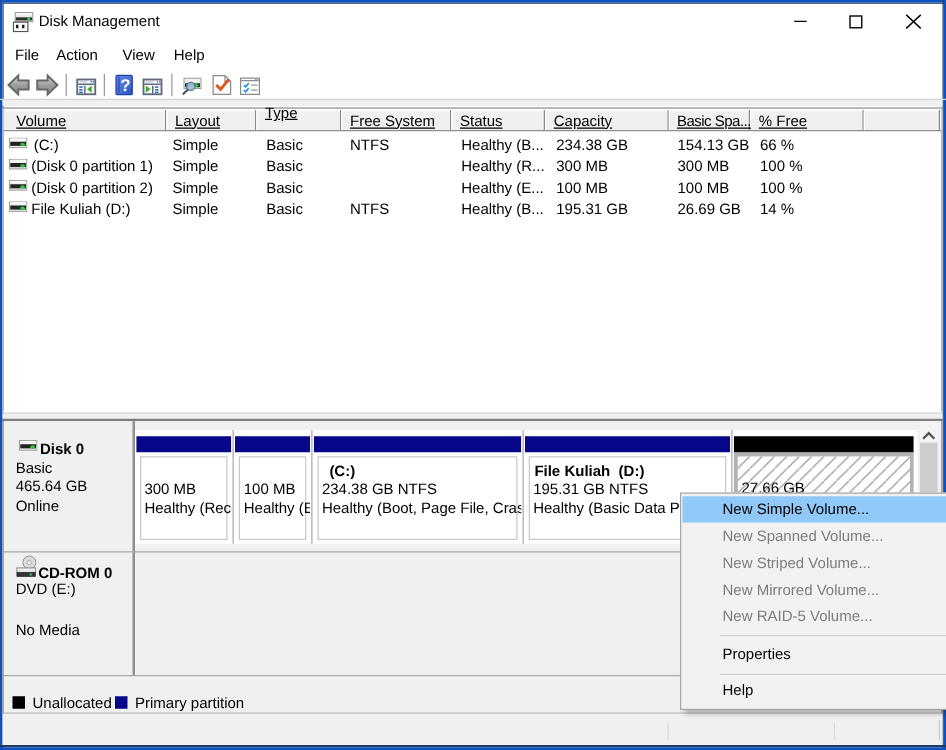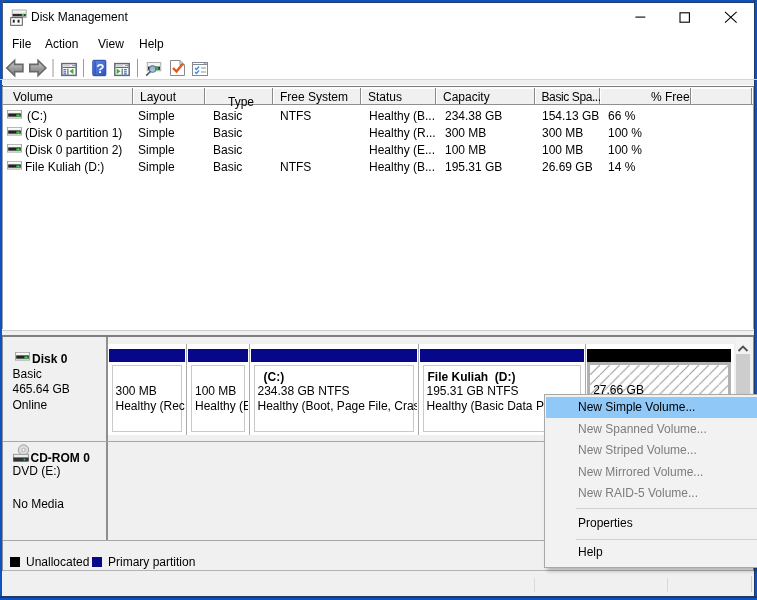--- a/index.html
+++ b/index.html
@@ -1,21 +1,21 @@
 <!DOCTYPE html>
 <html><head>
 <meta charset="utf-8">
 <style>
 html,body{margin:0;padding:0;}
 body{width:757px;height:600px;position:relative;overflow:hidden;background:#fff;
   font-family:"Liberation Sans",sans-serif;font-size:12px;color:#000;}
 .abs{position:absolute;}
 .t{position:absolute;white-space:pre;line-height:15px;}
 .b{font-weight:bold;}
-.hdr{position:absolute;white-space:pre;line-height:15px;color:#000;}
+.hdr{position:absolute;white-space:pre;line-height:15px;color:#000;text-decoration:underline;}
 .sep{position:absolute;width:1px;background:#8a8a8a;top:87.5px;height:16.1px;}
 .sepl{position:absolute;width:1px;background:#ffffff;top:87.5px;height:16.1px;}
 .block{position:absolute;top:344px;height:90.5px;overflow:hidden;}
 .bar{position:absolute;left:0;top:5px;right:0;height:13px;background:#070789;}
 .bbody{position:absolute;left:0;top:18px;right:0;height:71.5px;background:#fff;}
 .bframe{position:absolute;left:3px;top:20.5px;right:3px;bottom:2.5px;border:1px solid #c9c9c9;}
 .mi{position:absolute;left:546px;width:215px;height:20.55px;line-height:20.55px;padding-left:32px;}
 .dis{color:#7d7d7d;}
 .msep{position:absolute;left:575.5px;width:185px;height:1px;background:#d0d0d0;}
 </style>
@@ -171,26 +171,26 @@
 <div class="sep" style="left:534px;"></div>
 <div class="sepl" style="left:535px;"></div>
 <div class="sep" style="left:599px;"></div>
 <div class="sepl" style="left:600px;"></div>
 <div class="sep" style="left:690px;"></div>
 <div class="sepl" style="left:691px;"></div>
 <div class="sep" style="left:750.5px;"></div>
 <div class="sepl" style="left:751.5px;"></div>
 <div class="hdr" style="left:13px;top:89.5px;">Volume</div>
 <div class="hdr" style="left:140px;top:89.5px;">Layout</div>
-<div class="hdr" style="left:212px;top:95px;margin-left:16px;">Type</div>
+<div class="hdr" style="left:212px;top:83px;">Type</div>
 <div class="hdr" style="left:280px;top:89.5px;">Free System</div>
 <div class="hdr" style="left:368px;top:89.5px;">Status</div>
 <div class="hdr" style="left:443px;top:89.5px;">Capacity</div>
 <div class="hdr" style="left:541.5px;top:89.5px;letter-spacing:-0.4px;">Basic Spa...</div>
-<div class="hdr" style="left:607px;top:89.5px;margin-left:44px;">% Free</div>
+<div class="hdr" style="left:607px;top:89.5px;">% Free</div>
 
 <svg class="abs" style="left:7px;top:109.5px;" width="15" height="9" viewBox="0 0 15 9">
     <use href="#dicon"></use>
   </svg>
 <div class="t" style="left:27px;top:108.5px;">(C:)</div>
 <div class="t" style="left:138px;top:108.5px;">Simple</div>
 <div class="t" style="left:213px;top:108.5px;">Basic</div>
 <div class="t" style="left:280px;top:108.5px;">NTFS</div>
 <div class="t" style="left:369px;top:108.5px;">Healthy (B...</div>
 <div class="t" style="left:445px;top:108.5px;">234.38 GB</div>

